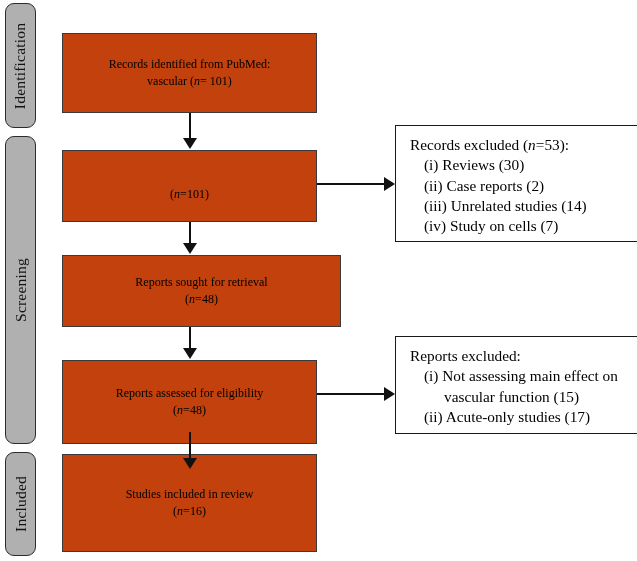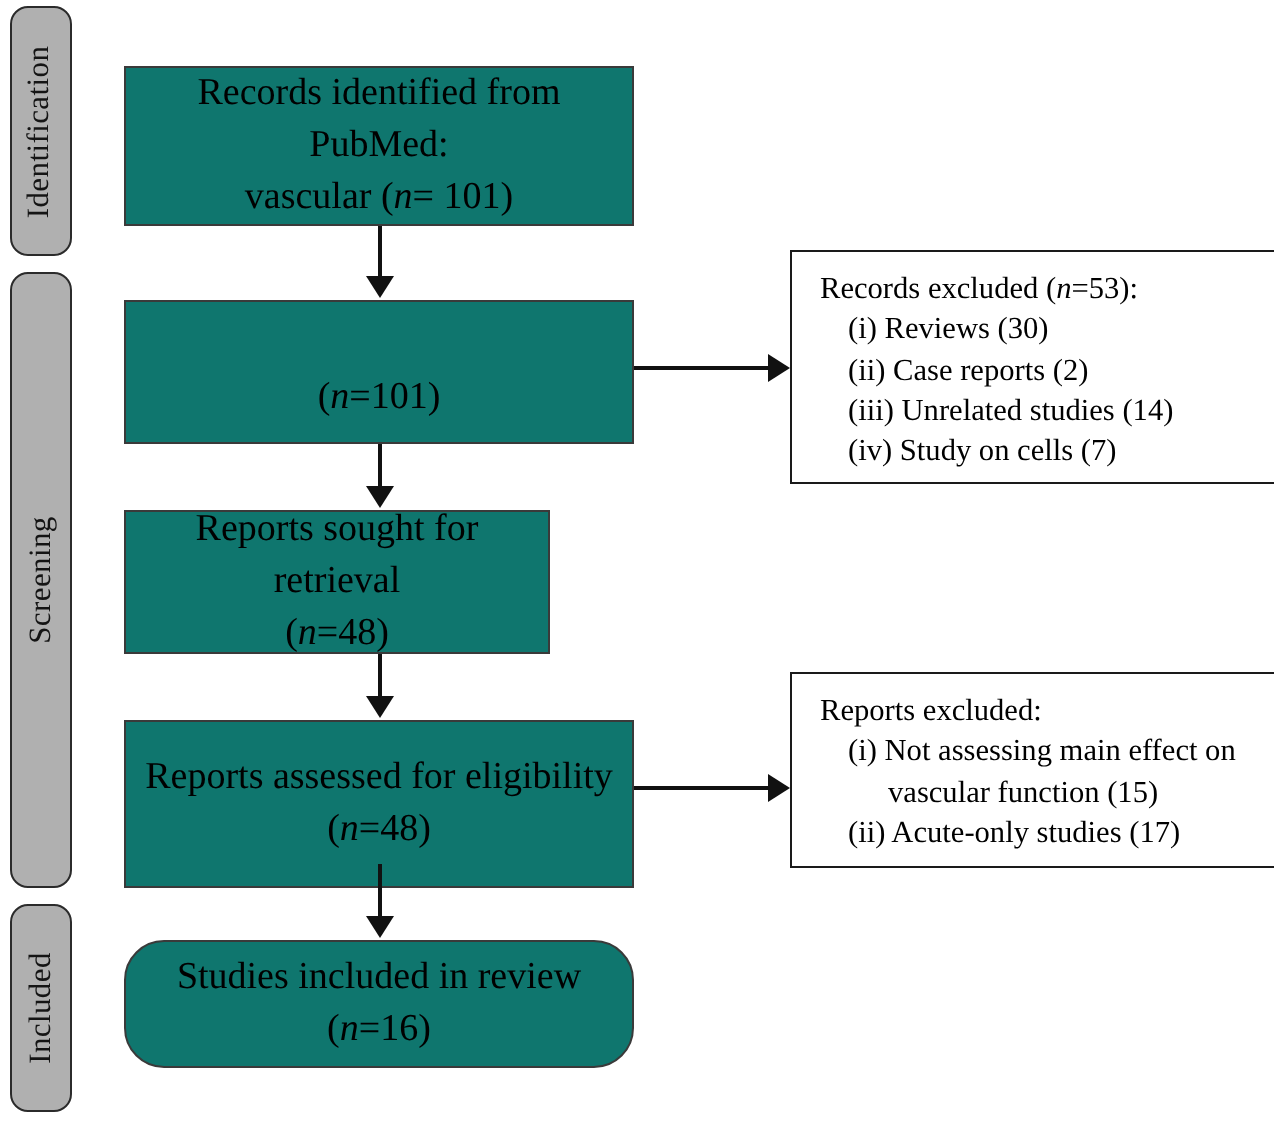--- a/index.html
+++ b/index.html
@@ -32,28 +32,28 @@
     transform: rotate(-90deg);
     white-space: nowrap;
     font-size: 15.5px;
     letter-spacing: 0.2px;
     color: #141414;
   }
 
   
   .flow-box {
     position: absolute;
-    background: #0f766e;
+    background: #c2410c;
     border: 1.4px solid #3a3a3a;
     box-sizing: border-box;
     display: flex;
     align-items: center;
     justify-content: center;
     text-align: center;
-    font-size: 19px;
+    font-size: 12px;
     line-height: 1.38;
   }
   .flow-box .box-text { padding: 0 8px; }
 
   .side-box {
     position: absolute;
     background: #ffffff;
     border: 1.4px solid #1a1a1a;
     box-sizing: border-box;
     font-size: 15.3px;
@@ -124,35 +124,35 @@
     </div>
   </div>
 
   <div class="flow-box" style="left:62px; top:150px; width:255px; height:72px;">
     <div class="box-text">
       <br>
       <span>(</span><em class="n">n</em><span>=101)</span>
     </div>
   </div>
 
-  <div class="flow-box" style="left:62px; top:255px; width:213px; height:72px;">
+  <div class="flow-box" style="left:62px; top:255px; width:279px; height:72px;">
     <div class="box-text">
       <span>Reports sought for retrieval</span><br>
       <span>(</span><em class="n">n</em><span>=48)</span>
     </div>
   </div>
 
   <div class="flow-box" style="left:62px; top:360px; width:255px; height:84px;">
     <div class="box-text">
       <span>Reports assessed for eligibility</span><br>
       <span>(</span><em class="n">n</em><span>=48)</span>
     </div>
   </div>
 
-  <div class="flow-box" style="left:62px; top:470px; width:255px; height:64px;border-radius:20px;">
+  <div class="flow-box" style="left:62px; top:454px; width:255px; height:98px;">
     <div class="box-text">
       <span>Studies included in review</span><br>
       <span>(</span><em class="n">n</em><span>=16)</span>
     </div>
   </div>
 
   <div class="side-box" style="left:395px; top:125px; width:250px; height:117px;">
     <span class="side-head"><span>Records excluded (</span><em class="n">n</em><span>=53):</span></span>
     <span class="side-item">(i) Reviews (30)</span>
     <span class="side-item">(ii) Case reports (2)</span>

